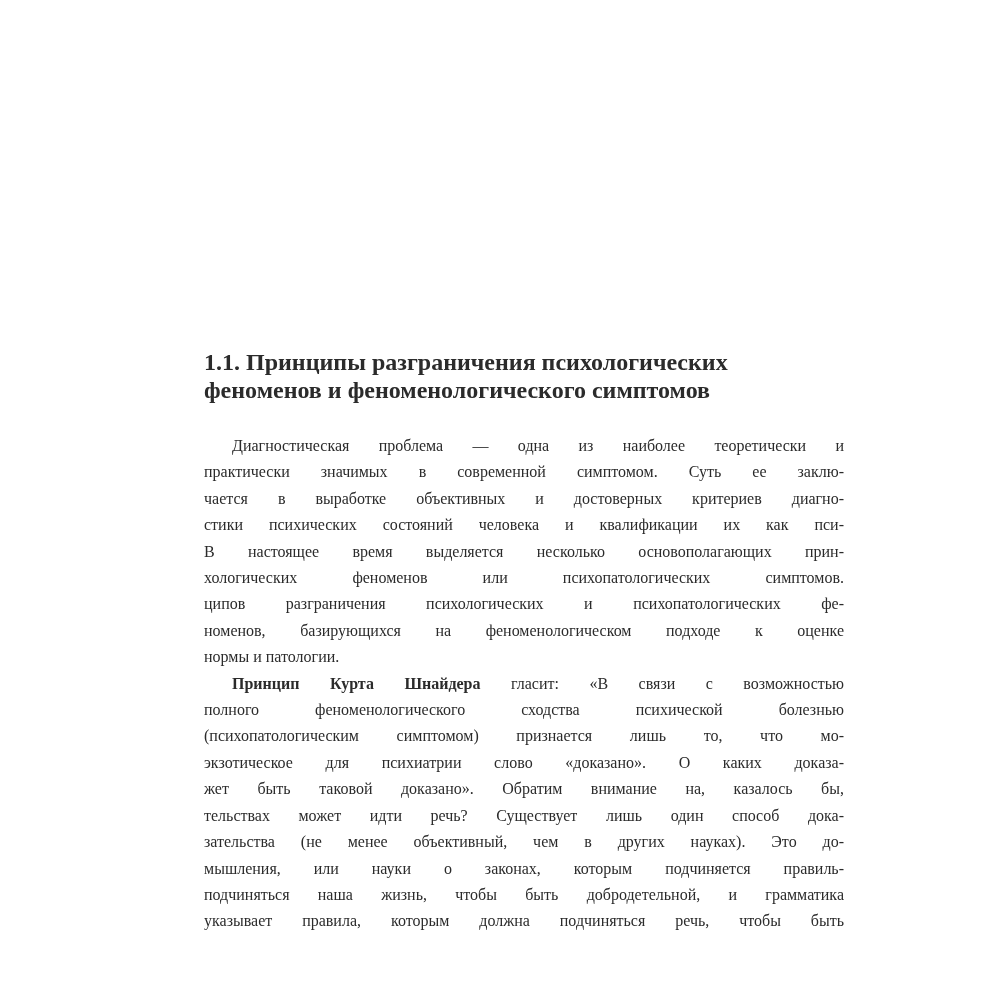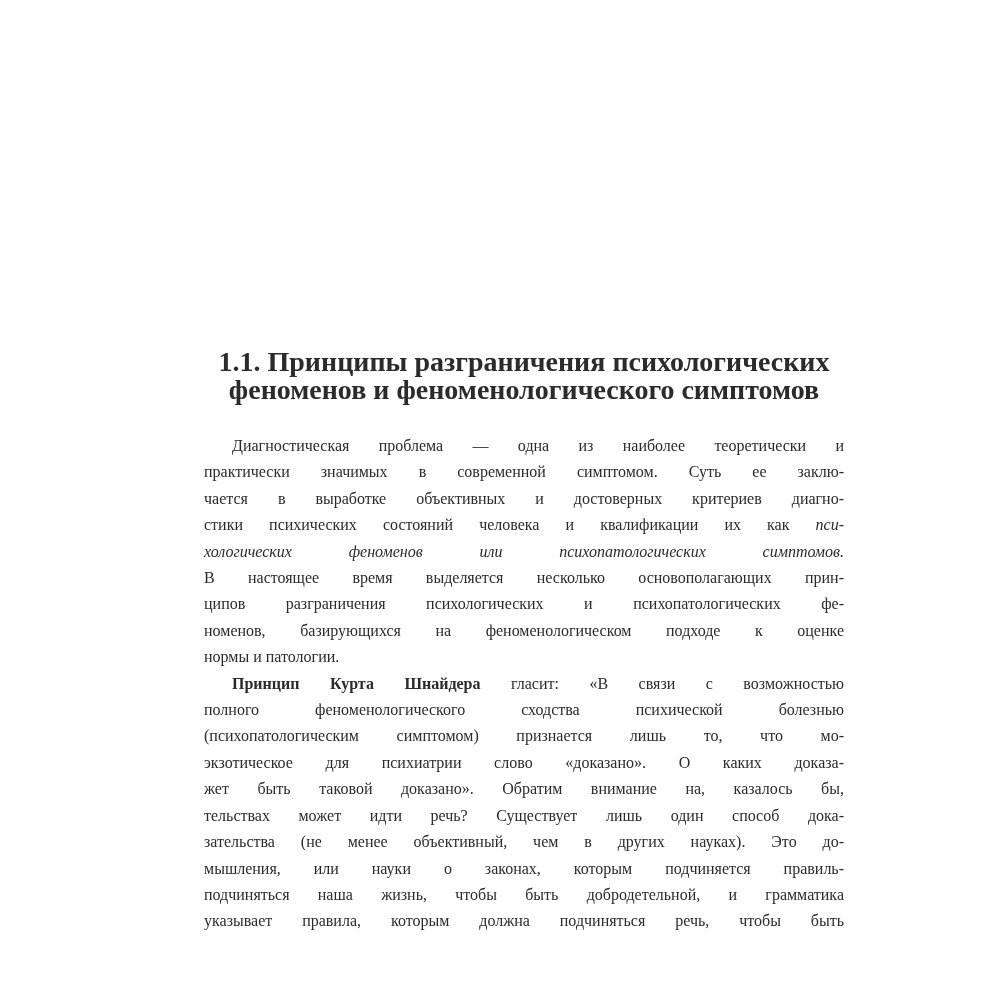--- a/index.html
+++ b/index.html
@@ -21,55 +21,55 @@
     color: var(--ink);
   }
   .text-block {
     position: absolute;
     left: 204px;
     top: 348px;
     width: 640px;
   }
   .heading {
     margin: 0 0 29px 0;
-    font-size: 28px;
+    font-size: 24px;
     font-weight: bold;
     line-height: 28px;
-    text-align: center;
+    text-align: left;
   }
   .hline { display: block; }
   .body-text .para { margin: 0; }
   .line {
     font-size: 16px;
     line-height: 26.4px;
     text-align: justify;
     text-align-last: justify;
   }
   .line.indent { text-indent: 28px; }
   .line.para-end { text-align-last: left; }
-  .i { font-style: italic; }
+  .i { }
   .b { font-weight: bold; }
 </style>
 </head>
 <body>
 
 <div class="sheet">
   <div class="text-block">
     <h1 class="heading" id="heading">
         <span class="hline">1.1. Принципы разграничения психологических</span>
         <span class="hline">феноменов и феноменологического симптомов</span>
       </h1>
     <div class="body-text" id="body">
         <div class="para">
           <div class="line indent"><span>Диагностическая проблема — одна из наиболее теоретически и</span></div>
           <div class="line"><span>практически значимых в современной симптомом. Суть ее заклю-</span></div>
           <div class="line"><span>чается в выработке объективных и достоверных критериев диагно-</span></div>
           <div class="line"><span>стики психических состояний человека и квалификации их как </span><span class="i">пси-</span></div>
+          <div class="line"><span>В настоящее время выделяется несколько основополагающих прин-</span></div>
           <div class="line"><span class="i">хологических феноменов или психопатологических симптомов.</span></div>
-          <div class="line"><span>В настоящее время выделяется несколько основополагающих прин-</span></div>
           <div class="line"><span>ципов разграничения психологических и психопатологических фе-</span></div>
           <div class="line"><span>номенов, базирующихся на феноменологическом подходе к оценке</span></div>
           <div class="line para-end"><span>нормы и патологии.</span></div>
         </div>
         <div class="para">
           <div class="line indent"><span class="b">Принцип Курта Шнайдера</span><span> гласит: «В связи с возможностью</span></div>
           <div class="line"><span>полного феноменологического сходства психической болезнью</span></div>
           <div class="line"><span>(психопатологическим симптомом) признается лишь то, что мо-</span></div>
           <div class="line"><span>экзотическое для психиатрии слово «доказано». О каких доказа-</span></div>
           <div class="line"><span>жет быть таковой доказано». Обратим внимание на, казалось бы,</span></div>

